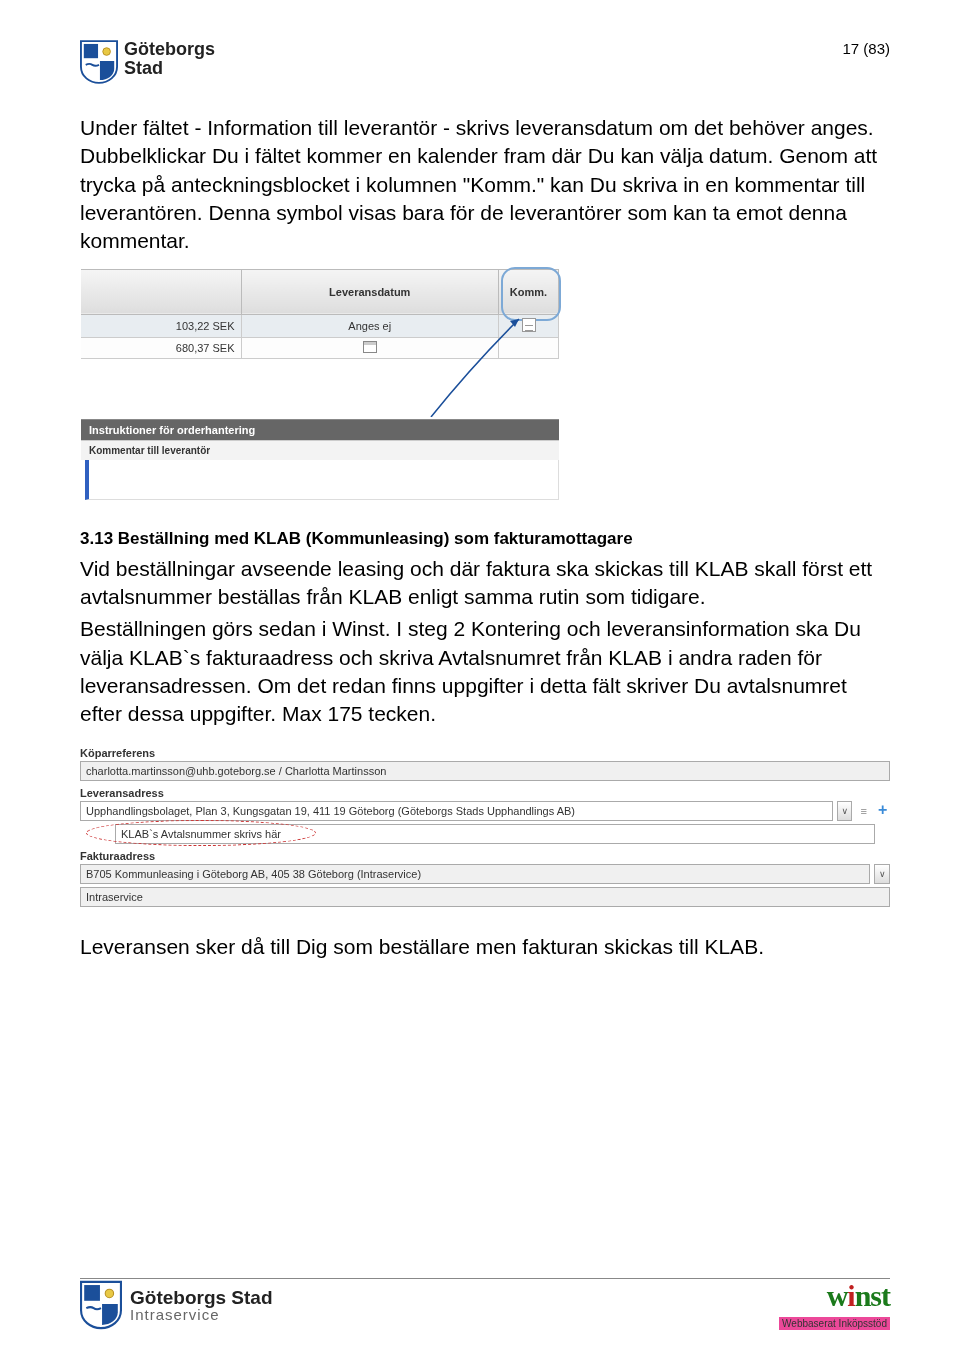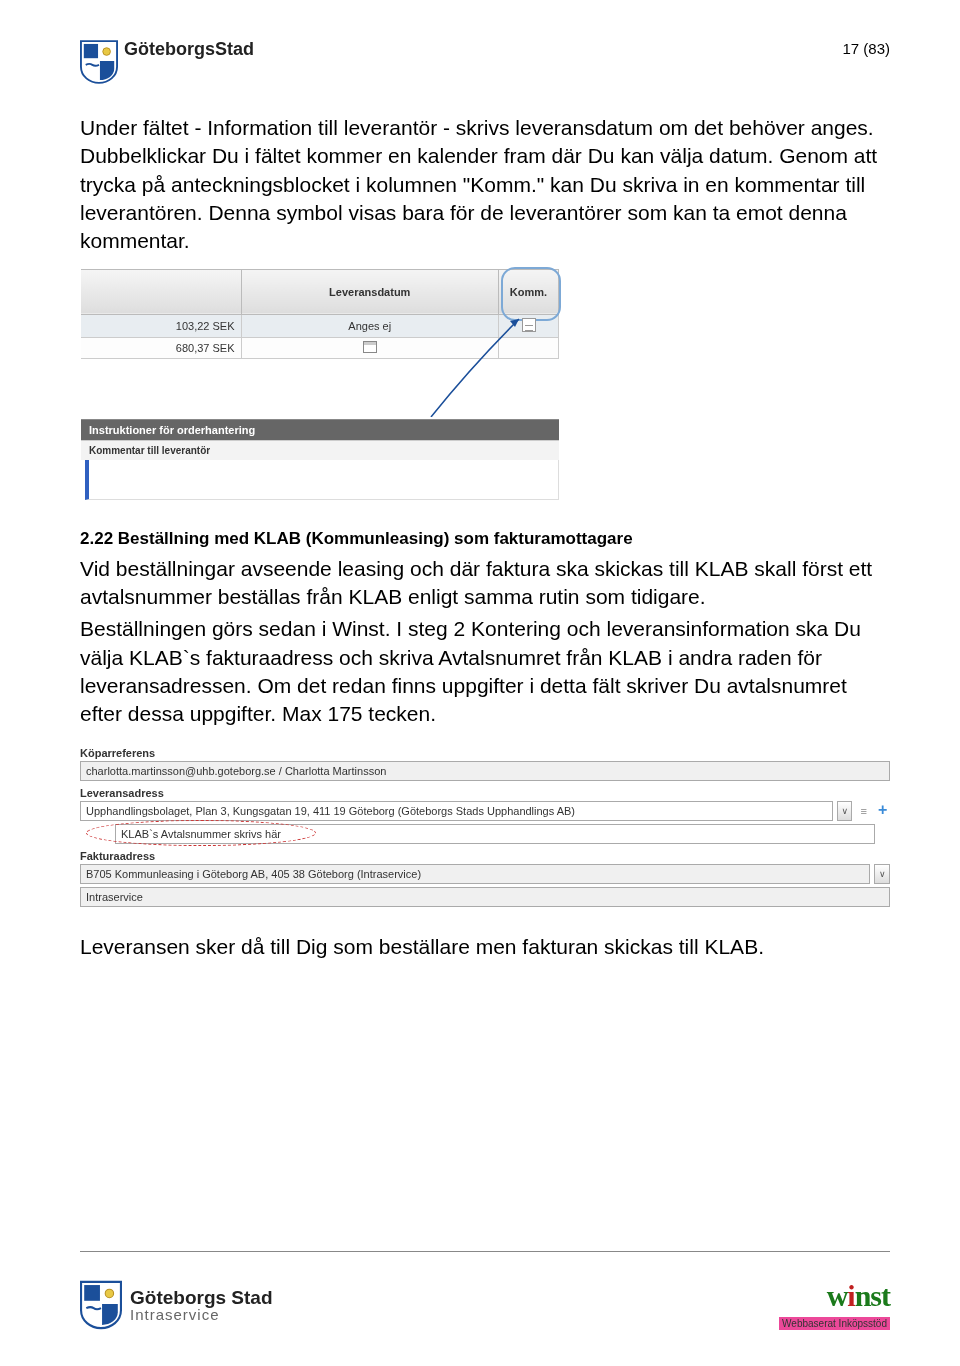--- a/index.html
+++ b/index.html
@@ -10,21 +10,21 @@
     background: #fff;
     width: 960px;
     margin: 0 auto;
     position: relative;
     min-height: 1366px;
   }
   .page { padding: 40px 70px 40px 80px; }
   .header { display: flex; justify-content: space-between; align-items: flex-start; margin-bottom: 30px; }
   .logo-row { display: flex; align-items: flex-start; gap: 6px; }
   .shield-svg { width: 38px; height: 44px; }
-  .logo-text { display: flex; flex-direction: row; font-weight: bold; line-height: 1.05; font-size: 18px; color: #222; }
+  .logo-text { display: flex; flex-direction: column; font-weight: bold; line-height: 1.05; font-size: 18px; color: #222; }
   .page-num { font-size: 15px; }
   h3.section { font-size: 17px; font-weight: bold; margin-bottom: 6px; }
   p.body { font-size: 21px; line-height: 1.35; margin-bottom: 12px; }
 
   
   .shot1 { border: 1px solid #fff; margin: 10px 0 28px; width: 480px; font-family: Verdana, Arial, sans-serif; font-size: 11px; position: relative; }
   .shot1 table { border-collapse: collapse; width: 100%; }
   .shot1 th { background: linear-gradient(#f5f5f5,#ddd); border: 1px solid #bbb; font-weight: bold; font-size: 11px; padding: 16px 6px; text-align: center; color: #333; }
   .shot1 th:first-child, .shot1 td:first-child { border-left: none; width: 45px; }
   .shot1 td { border: 1px solid #ccc; padding: 3px 6px; font-size: 11px; text-align: left; background: #fdfdfd; color: #333; }
@@ -50,21 +50,21 @@
   .shot2 .field { display: flex; align-items: center; gap: 4px; }
   .shot2 input[type="text"] { width: 100%; font-family: inherit; font-size: 11px; padding: 3px 5px; border: 1px solid #aaa; background: #fff; color: #333; }
   .shot2 input.ro { background: #f0f0f0; }
   .shot2 .dd { width: 16px; height: 20px; border: 1px solid #aaa; background: linear-gradient(#fff,#ddd); display:flex; align-items:center; justify-content:center; font-size:9px; color:#555; }
   .shot2 .eq { width: 16px; text-align:center; color:#888; font-weight:bold; }
   .shot2 .plus { width: 16px; height: 16px; color:#3a8bd8; font-weight:bold; font-size:16px; text-align:center; line-height:14px; }
   .shot2 .row2 { margin-left: 20px; justify-content: center; }
   .red-ellipse { position: absolute; border: 1px dashed #cc3333; border-radius: 50%; width: 230px; height: 26px; pointer-events: none; }
 
   
-  .footer { position: absolute; left: 80px; right: 70px; bottom: 36px; border-top: 1px solid #888; padding-top: 27px; display: flex; justify-content: space-between; align-items: center; }
+  .footer { position: absolute; left: 80px; right: 70px; bottom: 36px; border-top: 1px solid #888; padding-top: 0; display: flex; justify-content: space-between; align-items: center; }
   .footer .left { display: flex; align-items: center; gap: 10px; }
   .footer .gslogo { display:flex; align-items:center; gap:8px; }
   .footer .gstext { display:flex; flex-direction:column; line-height:1; }
   .footer .gstext .t1 { font-weight:bold; font-size:19px; color:#222; }
   .footer .gstext .t2 { font-size:15px; color:#666; letter-spacing:1px; }
   .winst { text-align:right; }
   .winst .wlogo { font-family: Georgia, serif; font-size: 30px; font-weight: bold; letter-spacing:-1px; }
   .winst .wsub { font-size: 10px; color:#333; background:#ec4899; padding:1px 3px; display:inline-block; }
   .green { color:#1b7a1b; }
   .red { color:#c02020; }
@@ -118,21 +118,21 @@
       <path d="M 190 110 Q 230 60 278 12" stroke="#1b4f9a" stroke-width="1.5" fill="none"></path>
       <path d="M278 12 l-9 2 l5 6 z" fill="#1b4f9a"></path>
     </svg>
     <div class="panel">
       <div class="bar">Instruktioner för orderhantering</div>
       <div class="sub">Kommentar till leverantör</div>
       <div class="textarea-box"></div>
     </div>
   </div>
 
-  <h3 class="section">2.22 Beställning med KLAB (Kommunleasing) som fakturamottagare</h3>
+  <h3 class="section">3.13 Beställning med KLAB (Kommunleasing) som fakturamottagare</h3>
   <p class="body">Vid beställningar avseende leasing och där faktura ska skickas till KLAB skall först ett avtalsnummer beställas från KLAB enligt samma rutin som tidigare.</p>
   <p class="body" style="margin-top:-8px">Beställningen görs sedan i Winst. I steg 2 Kontering och leveransinformation ska Du välja KLAB`s fakturaadress och skriva Avtalsnumret från KLAB i andra raden för leveransadressen. Om det redan finns uppgifter i detta fält skriver Du avtalsnumret efter dessa uppgifter. Max 175 tecken.</p>
 
   <div class="shot2">
     <div class="label">Köparreferens</div>
     <div class="field">
       <input type="text" class="ro" readonly="" value="charlotta.martinsson@uhb.goteborg.se / Charlotta Martinsson" style="">
     </div>
 
     <div class="label">Leveransadress</div>

